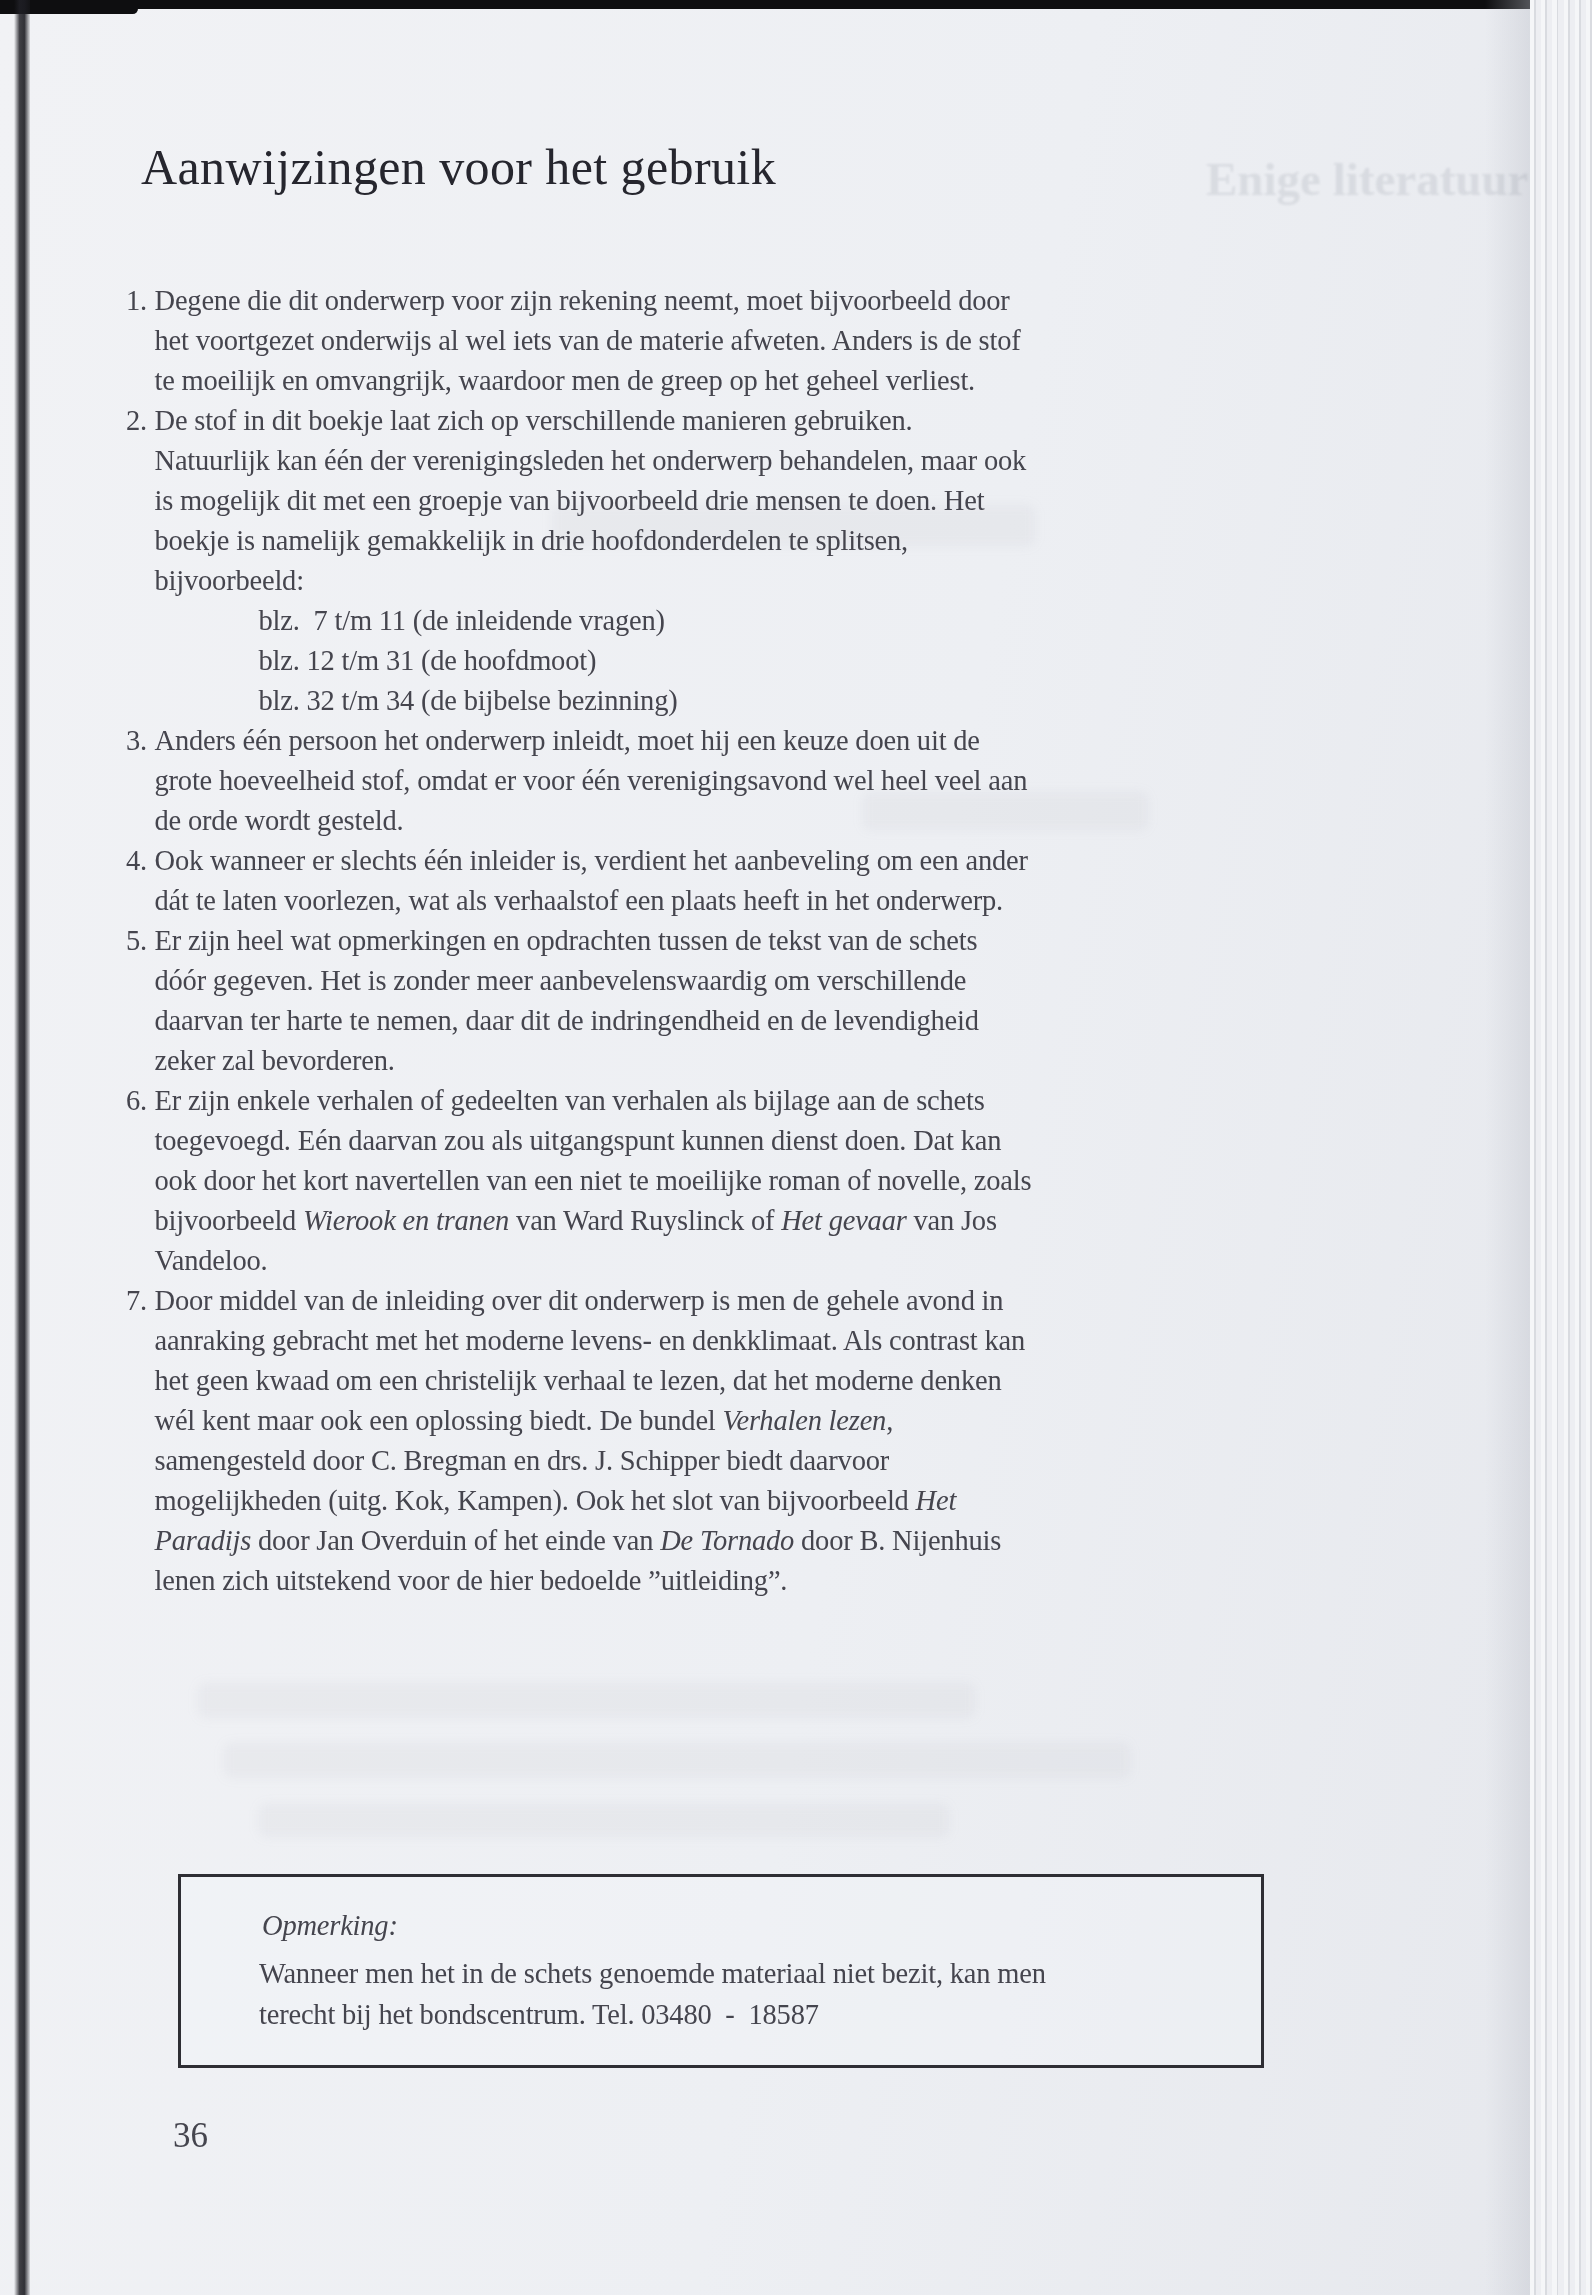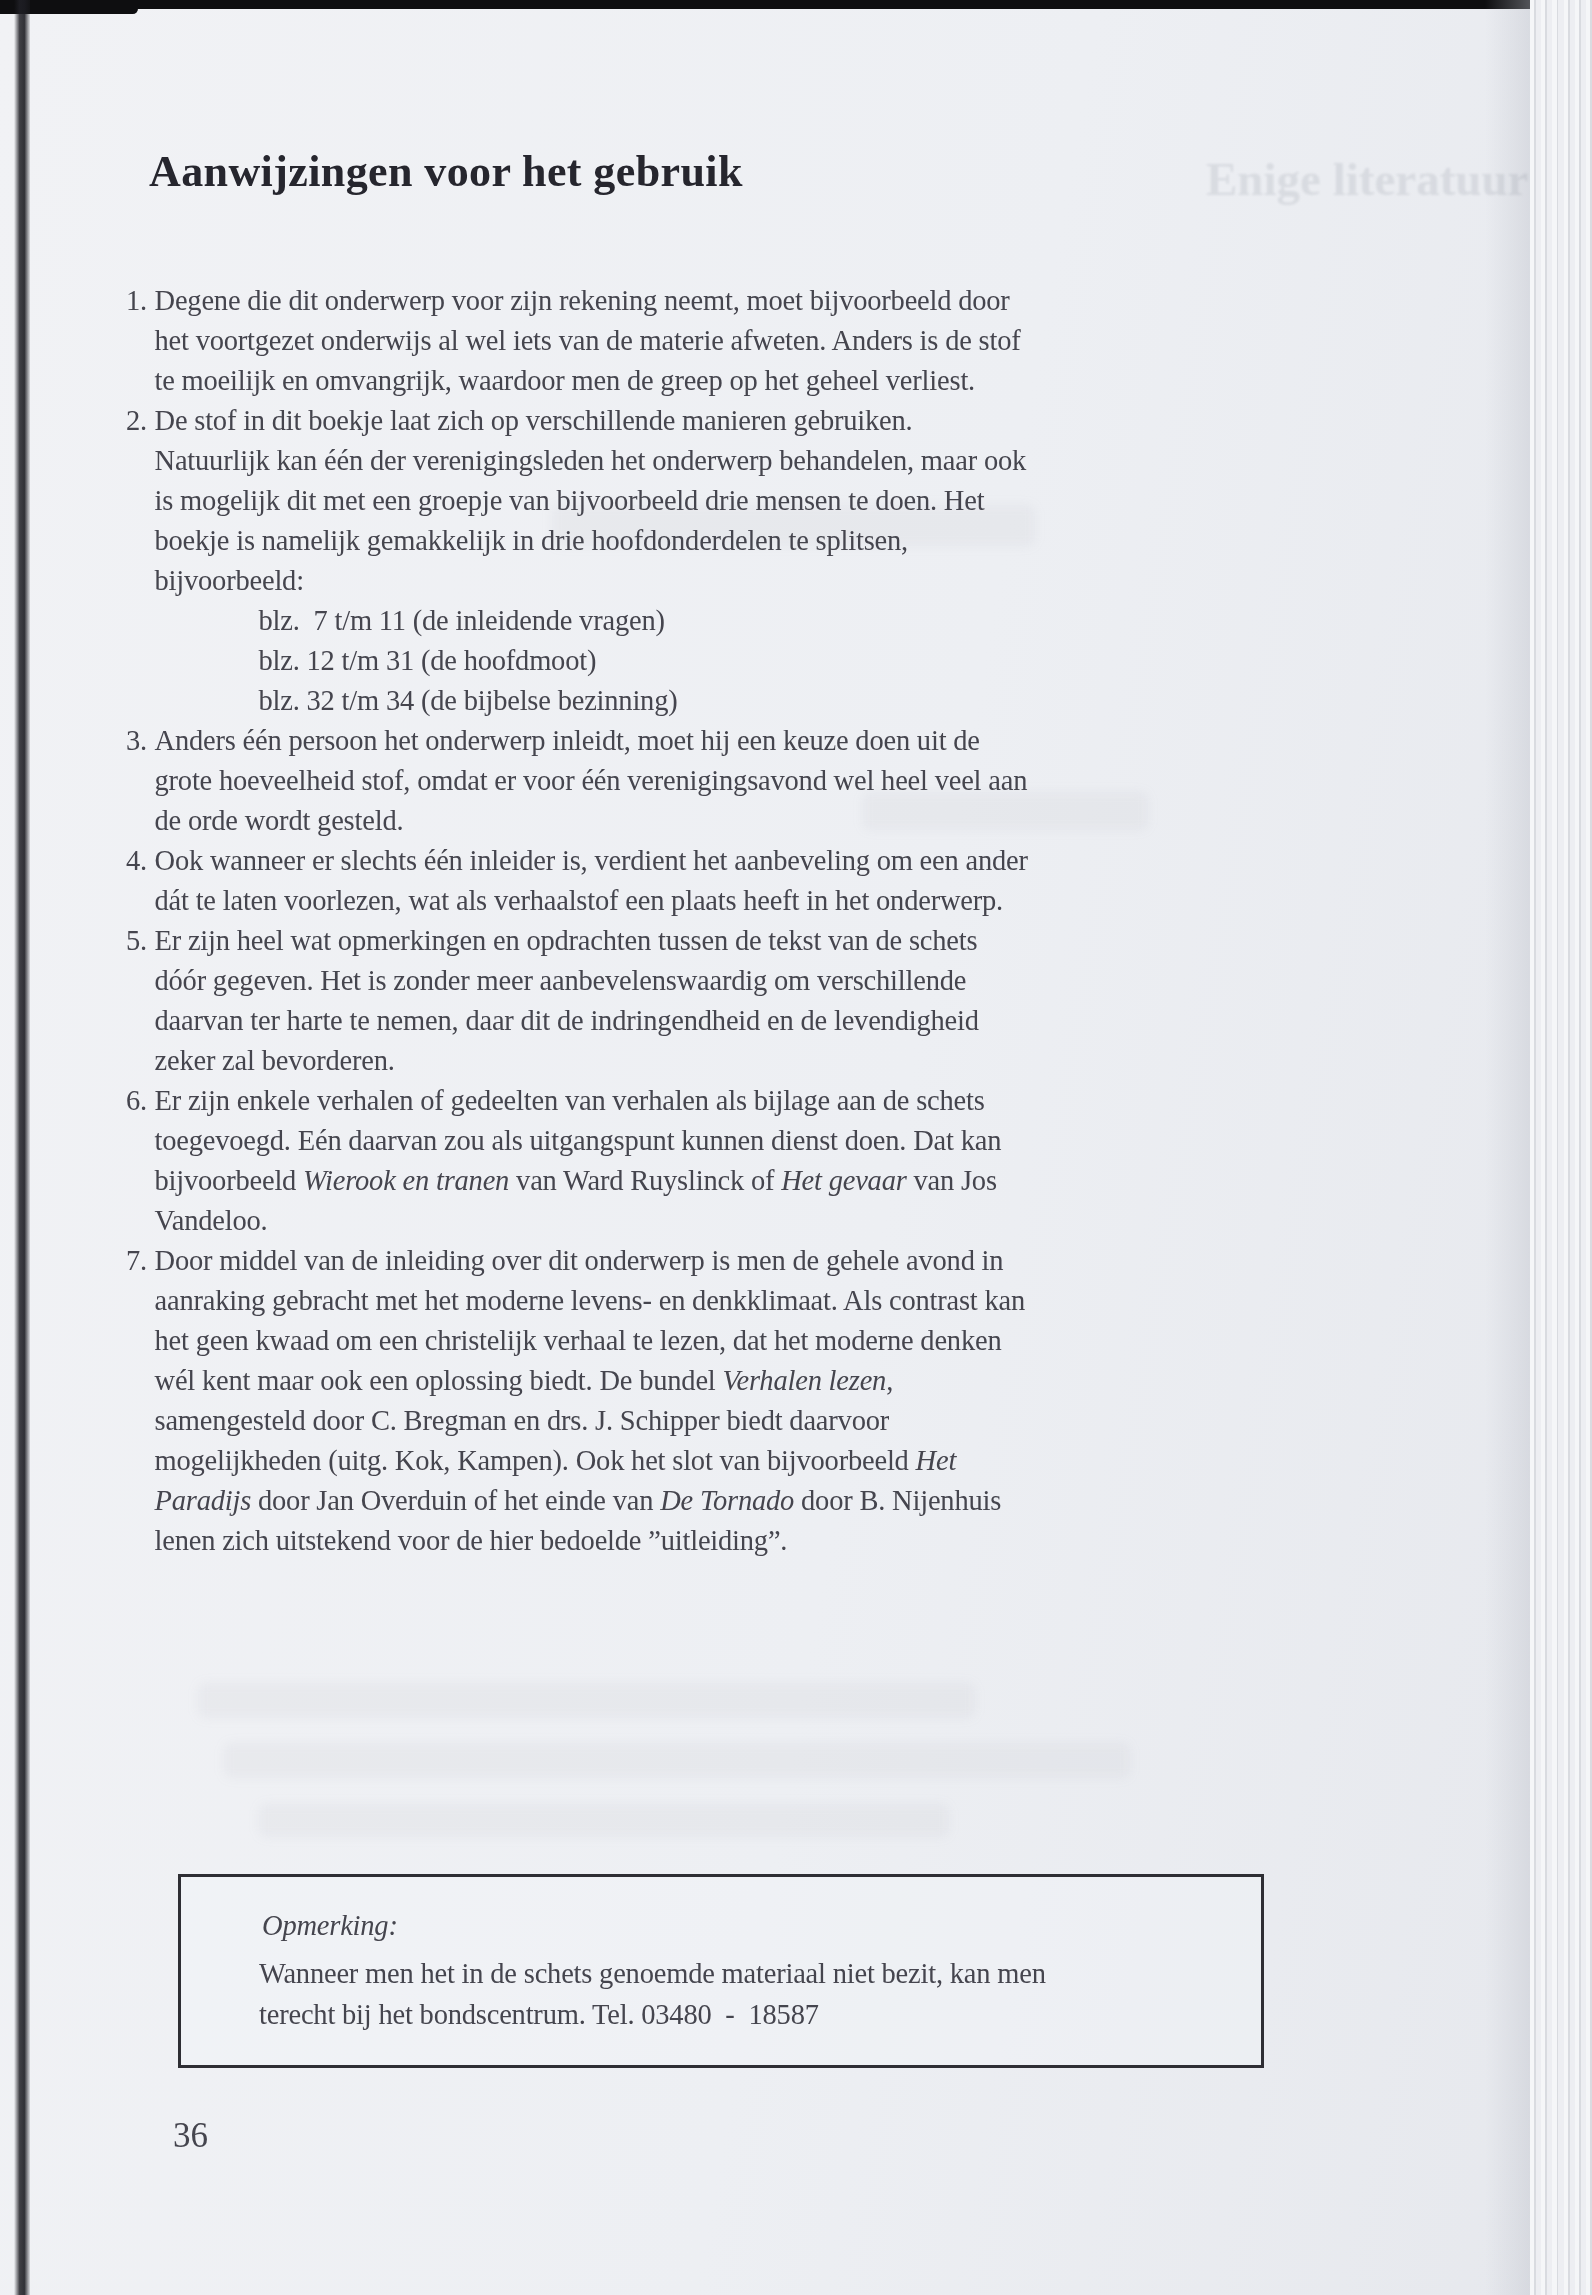--- a/index.html
+++ b/index.html
@@ -22,22 +22,22 @@
     background:linear-gradient(to right,rgba(200,203,210,0) 0%,rgba(190,193,202,.45) 100%);}
   
   .ghost-heading{
     position:absolute;left:1206px;top:152px;
     font-weight:bold;font-size:47px;color:rgba(105,110,130,.14);
     filter:blur(1.3px);white-space:pre;
   }
   .smudge{position:absolute;background:rgba(140,145,160,.07);filter:blur(5.2px);border-radius:7px;}
   
   .title{
-    position:absolute;left:141px;top:138px;margin:8px;
-    font-size:44px;font-weight:bold;letter-spacing:0.4px;
+    position:absolute;left:141px;top:138px;margin:0;
+    font-size:50px;font-weight:normal;letter-spacing:0.4px;
     color:var(--title-ink,#26262e);white-space:pre;
   }
   
   .list{position:absolute;left:126px;top:281px;width:1225px;font-size:28.5px;line-height:40px;letter-spacing:-0.2px;}
   .list-item{display:flex;align-items:flex-start;}
   .num{flex:0 0 28.5px;white-space:pre;}
   .lines{flex:1 1 auto;min-width:0;font-family:Liberation Serif, serif;}
   .line{white-space:pre;}
   .line.indent{padding-left:104px;}
   .line em{font-style:italic;}
@@ -117,20 +117,21 @@
           <div class="line"><span>dóór gegeven. Het is zonder meer aanbevelenswaardig om verschillende</span></div>
           <div class="line"><span>daarvan ter harte te nemen, daar dit de indringendheid en de levendigheid</span></div>
           <div class="line"><span>zeker zal bevorderen.</span></div>
         </div>
       </div>
       <div class="list-item">
         <div class="num">6.</div>
         <div class="lines">
           <div class="line"><span>Er zijn enkele verhalen of gedeelten van verhalen als bijlage aan de schets</span></div>
           <div class="line"><span>toegevoegd. Eén daarvan zou als uitgangspunt kunnen dienst doen. Dat kan</span></div>
+          <div class="line"><span>ook door het kort navertellen van een niet te moeilijke roman of novelle, zoals</span></div>
           <div class="line"><span>bijvoorbeeld </span><em>Wierook en tranen</em><span> van Ward Ruyslinck of </span><em>Het gevaar</em><span> van Jos</span></div>
           <div class="line"><span>Vandeloo.</span></div>
         </div>
       </div>
       <div class="list-item">
         <div class="num">7.</div>
         <div class="lines">
           <div class="line"><span>Door middel van de inleiding over dit onderwerp is men de gehele avond in</span></div>
           <div class="line"><span>aanraking gebracht met het moderne levens- en denkklimaat. Als contrast kan</span></div>
           <div class="line"><span>het geen kwaad om een christelijk verhaal te lezen, dat het moderne denken</span></div>

